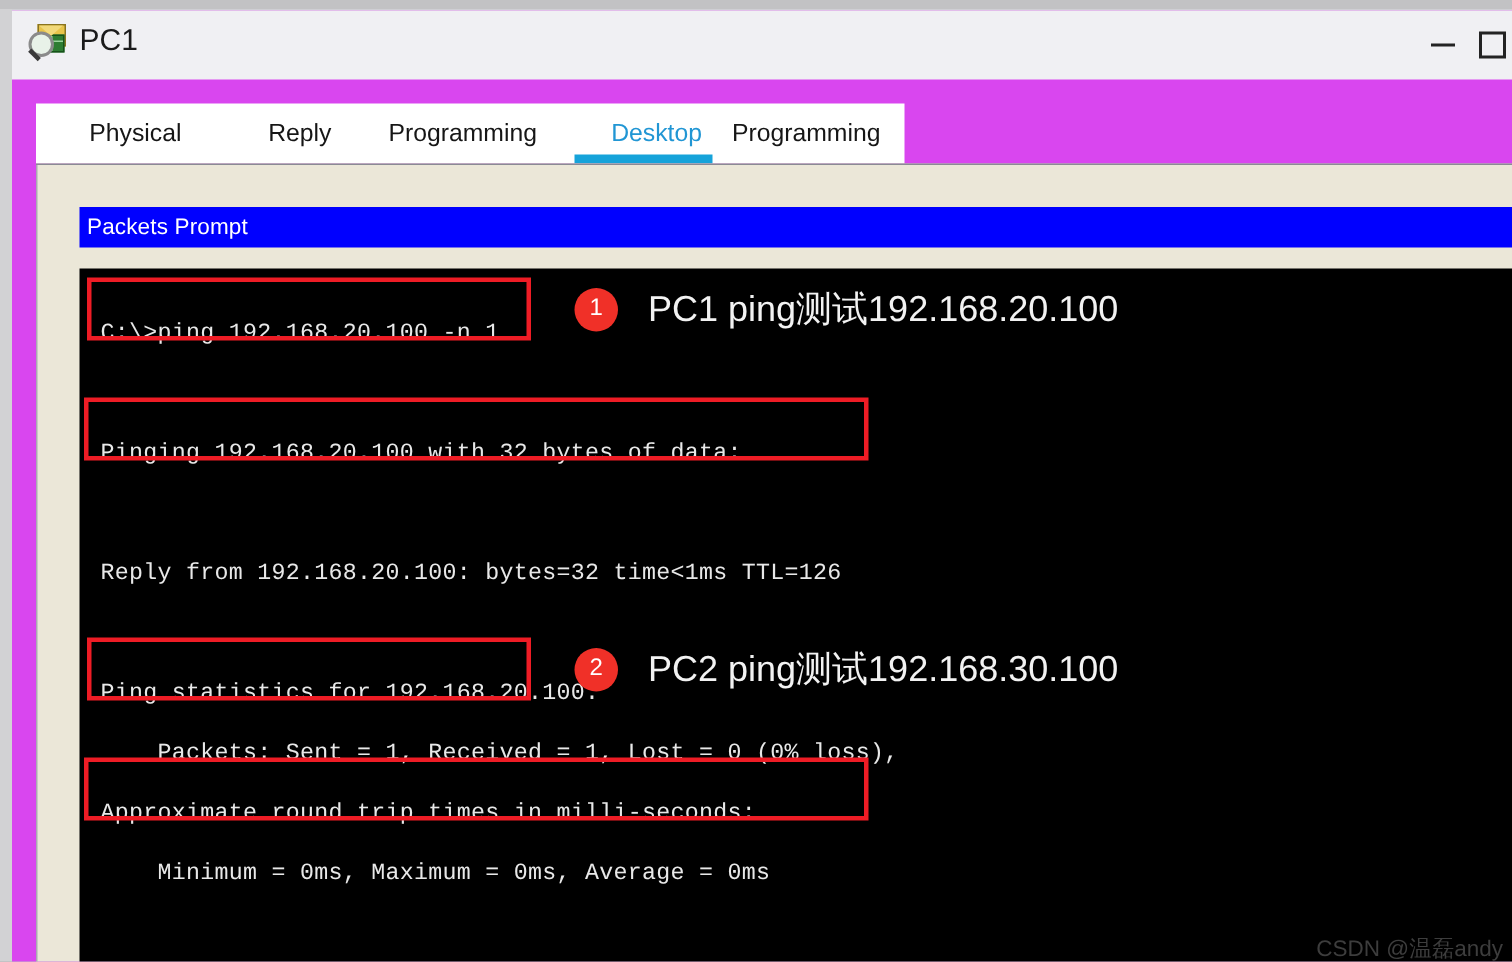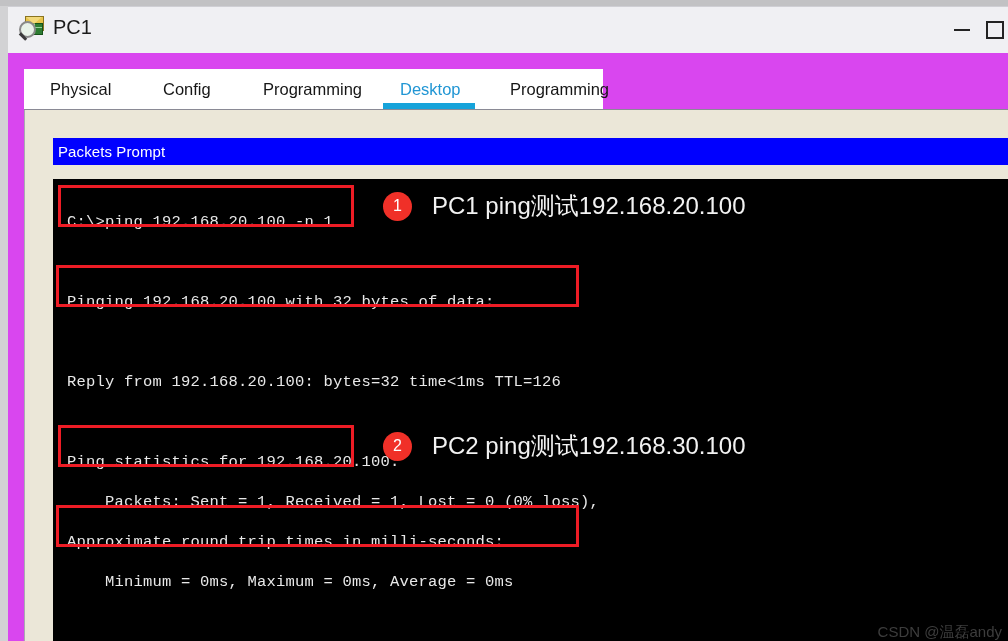--- a/index.html
+++ b/index.html
@@ -158,24 +158,24 @@
   #tab-strip {
     background: #ffffff;
     height: 40px;
     display: flex;
     align-items: stretch;
     position: relative;
   }
   .tab {
     display: flex;
     align-items: center;
-    justify-content: flex-start;
+    justify-content: flex-end;
     font-size: 16.5px;
     color: #161616;
-    padding: 0 26px;
+    padding: 0 16px;
     position: relative;
     background: transparent;
     border: none;
     white-space: nowrap;
     font-family: "Liberation Sans", sans-serif;
   }
   #tab-physical   { width: 113px; }
   #tab-config     { width: 100px; }
   #tab-desktop    { width: 110px; color: #2196d4; }
   #tab-programming{ width: 137px; }
@@ -321,21 +321,21 @@
       </button>
     </div>
   </div>
 
   <div id="tab-strip-wrap">
     <div id="tab-strip">
       <button class="tab" id="tab-physical">
         <span>Physical</span>
       </button>
       <button class="tab" id="tab-config">
-        <span>Config</span>
+        <span>Reply</span>
       </button>
       <button class="tab" id="tab-programming">
         <span>Programming</span>
       </button>
       <button class="tab" id="tab-desktop">
         <span>Desktop</span>
         <span class="tab-underline"></span>
       </button>
       <button class="tab" id="tab-attributes">
         <span>Programming</span>

